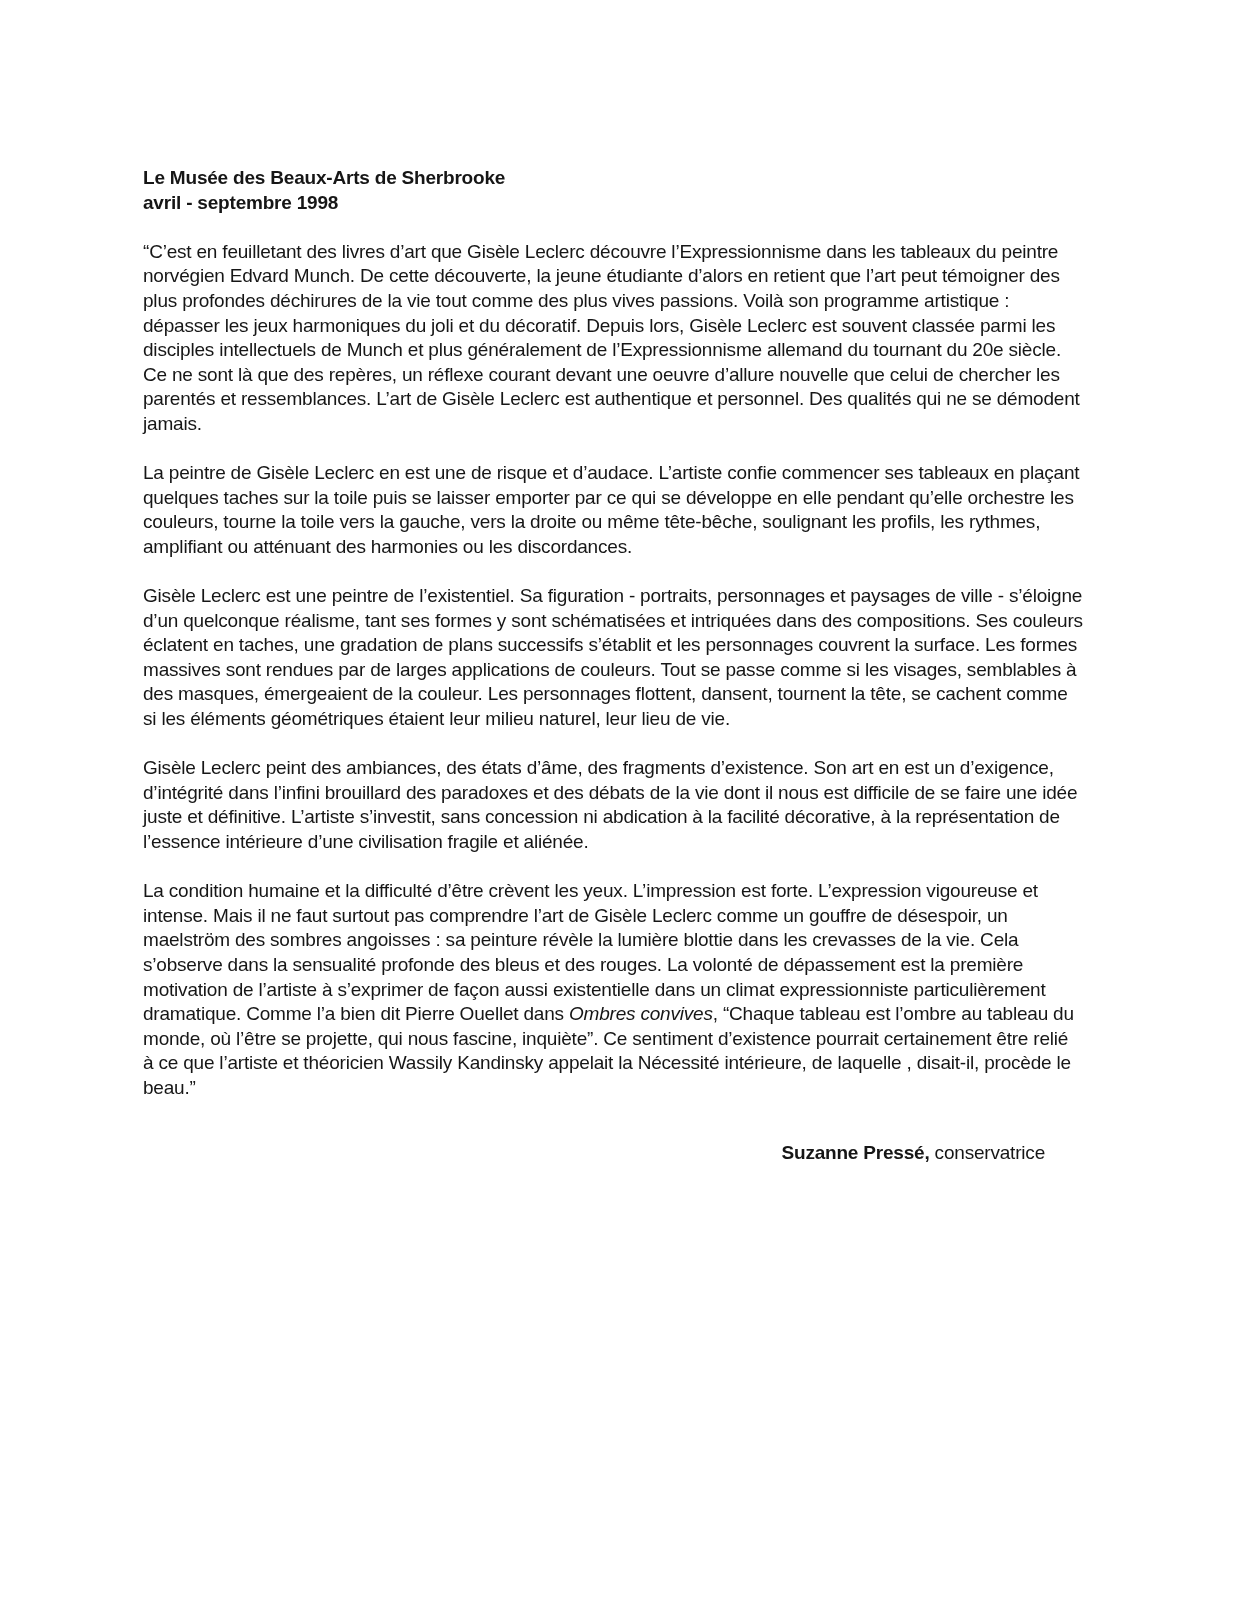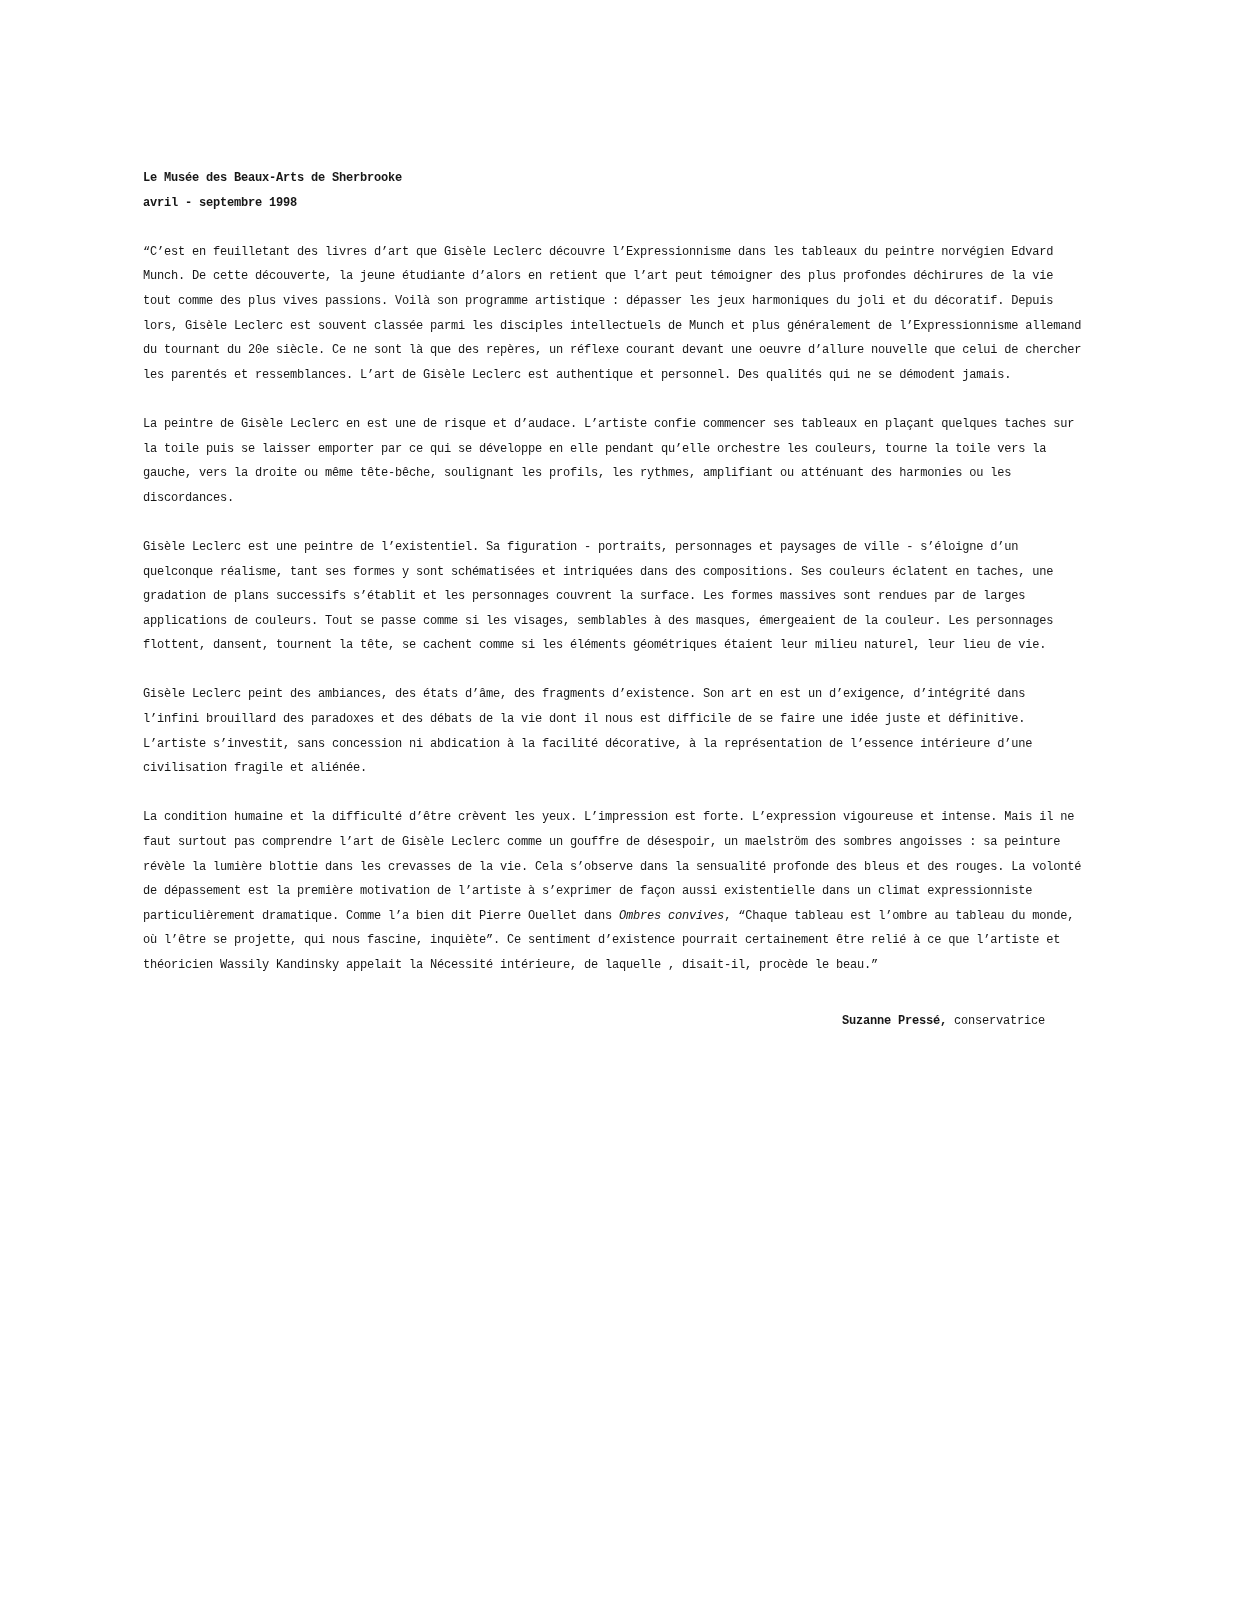--- a/index.html
+++ b/index.html
@@ -11,33 +11,32 @@
       background: #ffffff;
       overflow: hidden;
       font-family: "Liberation Sans", "DejaVu Sans", sans-serif;
       color: #161616;
     }
     .content {
       position: absolute;
       left: 143px;
       top: 166px;
       width: 940px;
-      font-size: 12px;
+      font-size: 19px;
       line-height: 24.6px;
       letter-spacing: -0.2px;
       text-align: left;
-      font-family: Liberation Mono, monospace;
     }
     .doc-header { font-weight: bold; margin-bottom: 24.6px; }
     .doc-header div { white-space: nowrap; }
     .para { margin-bottom: 24.6px; }
     .para:last-of-type { margin-bottom: 0; }
     .italic { font-style: italic; }
     .signature {
-      margin-top: 31px;
+      margin-top: 40px;
       text-align: right;
       padding-right: 38px;
     }
     .signature .sig-name { font-weight: bold; }
   </style>
 </head>
 <body>
 
 <div class="page">
   <div class="content">

